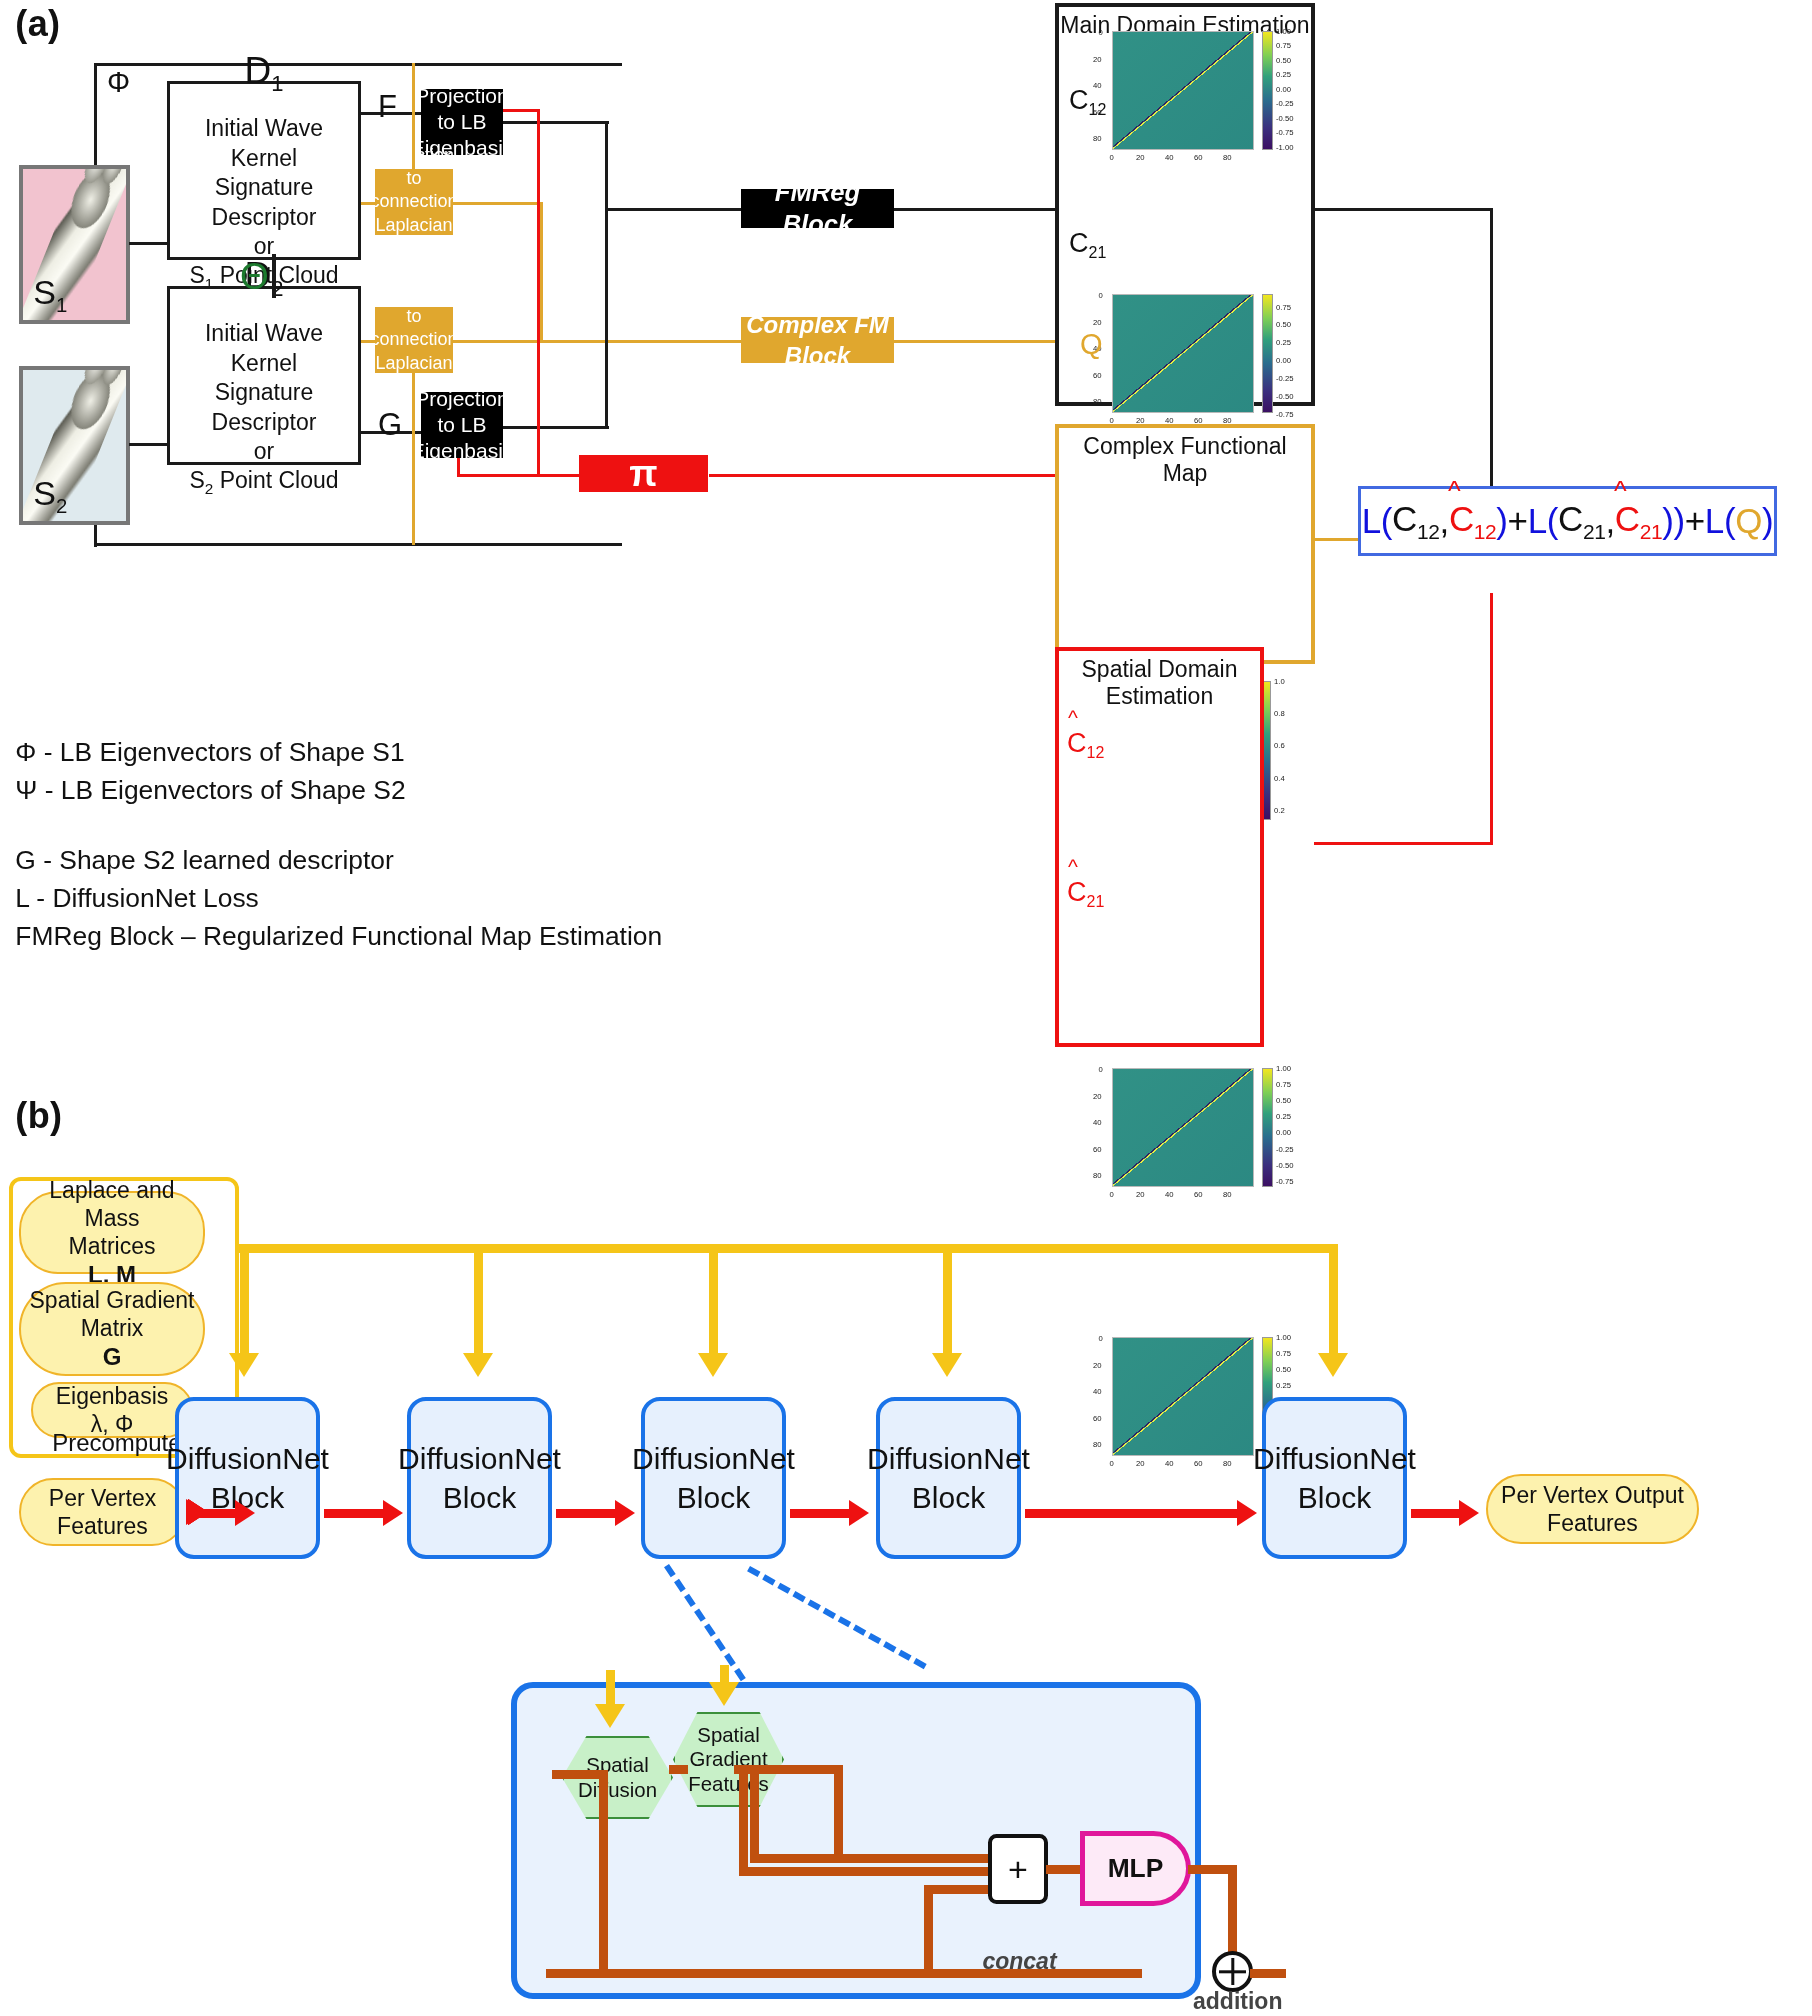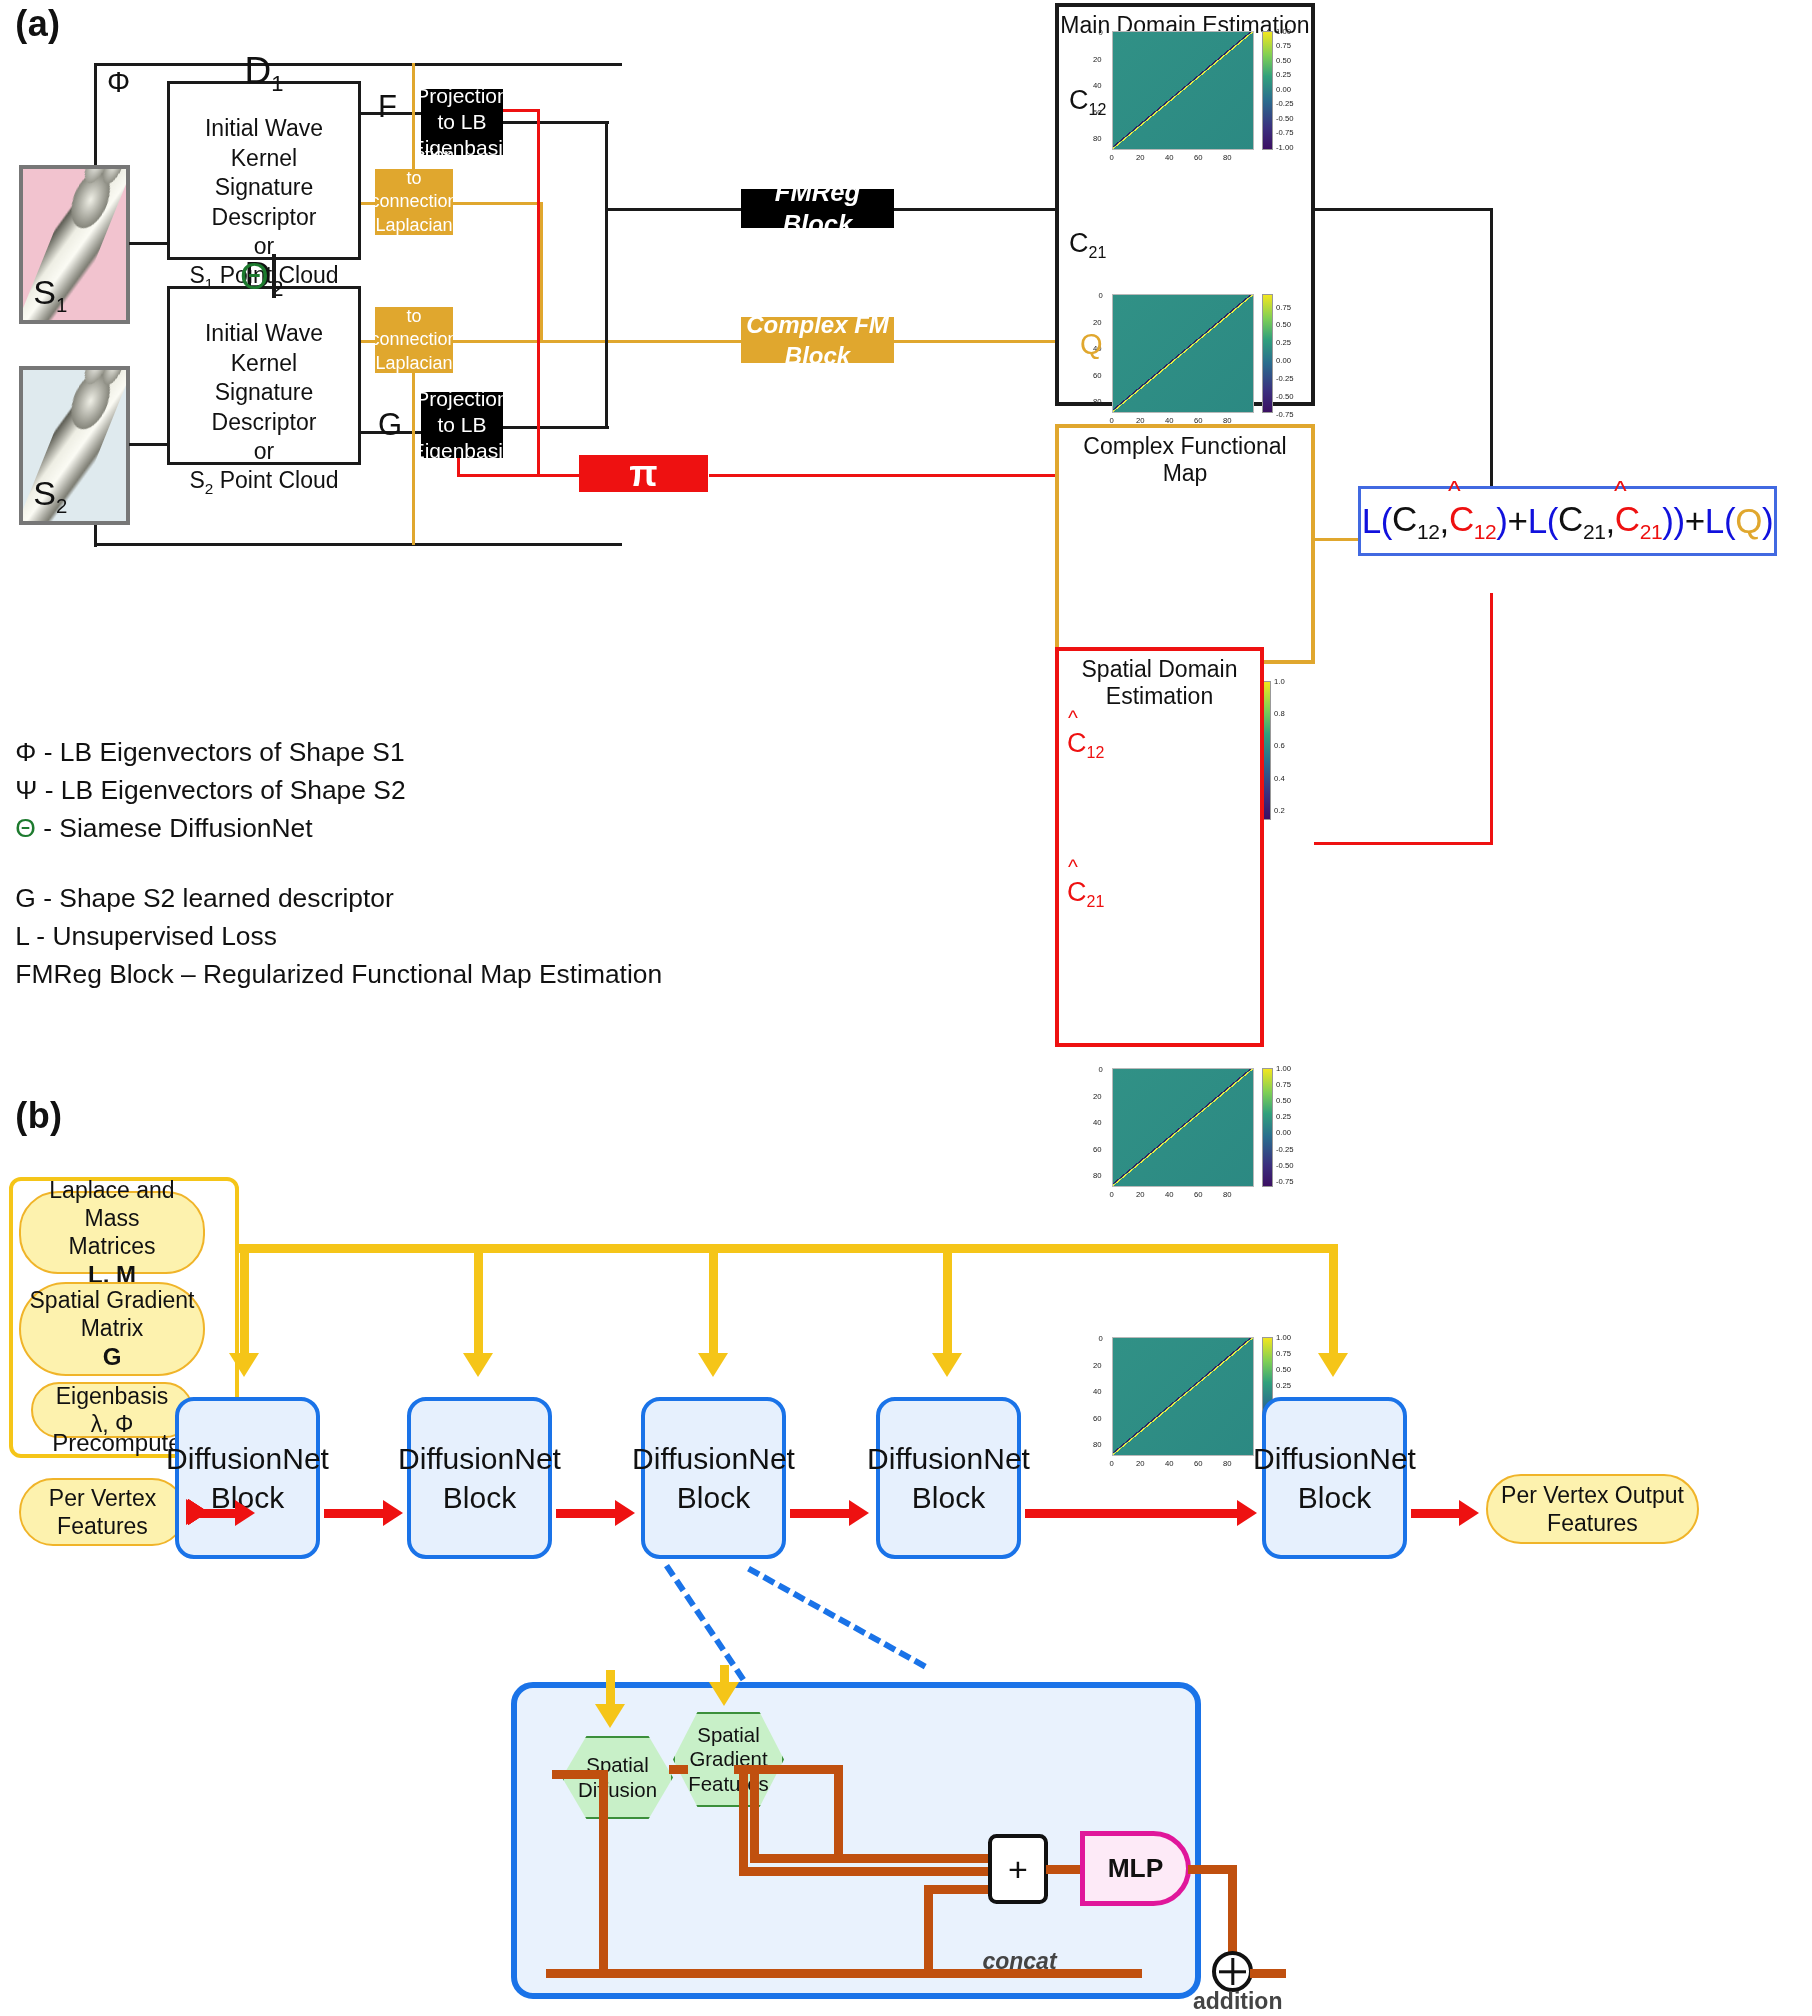--- a/index.html
+++ b/index.html
@@ -476,24 +476,23 @@
     <span class="k">+</span>
     <span class="b">L</span>
     <span class="b">(</span>
     <span class="o">Q</span>
     <span class="b">)</span>
 </div>
 
 <div class="legend" style="left:15.3px; top:733px;">
   <div><span>Φ</span><span> - LB Eigenvectors of Shape S1</span></div>
   <div><span>Ψ</span><span> - LB Eigenvectors of Shape S2</span></div>
-  <div><span class="grn">Θ</span><span> - Siamese DiffusionNet</span></div>
   <div style="height:32px;"></div>
   <div><span>G</span><span> - Shape S2 learned descriptor</span></div>
-  <div><span>L</span><span> - Unsupervised Loss</span></div>
+  <div><span>L</span><span> - DiffusionNet Loss</span></div>
   <div>FMReg Block – Regularized Functional Map Estimation</div>
 </div>
 
 <div class="abs panel-label" style="left:15.3px; top:1095px;">(b)</div>
 
 <div class="precomp-frame" style="left:8.5px; top:1177px; width:230px; height:281px;"></div>
 <div class="ypill" style="left:19px; top:1191px; width:186px; height:83px; border-radius:39px;">
   <div><span>Laplace and Mass</span><br><span>Matrices</span><br><b>L, M</b></div>
 </div>
 <div class="ypill" style="left:19px; top:1282px; width:186px; height:94px; border-radius:49px;">

